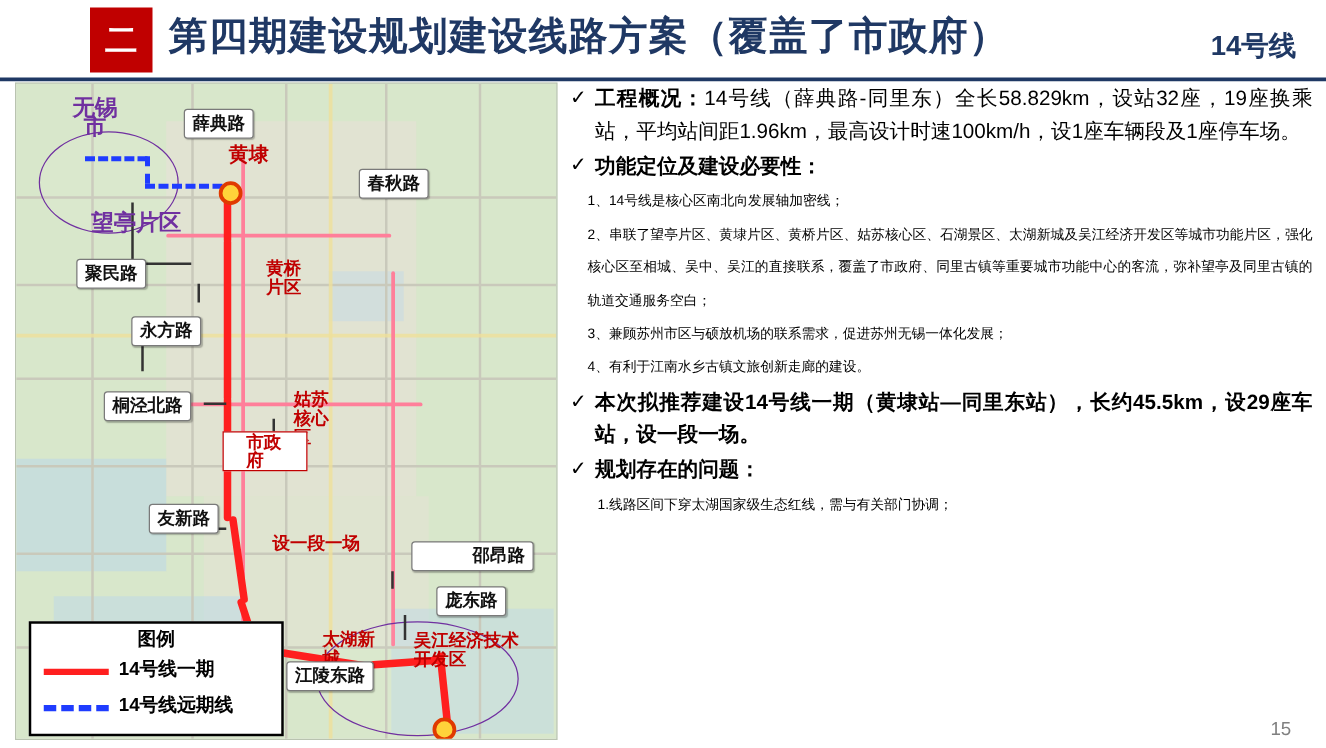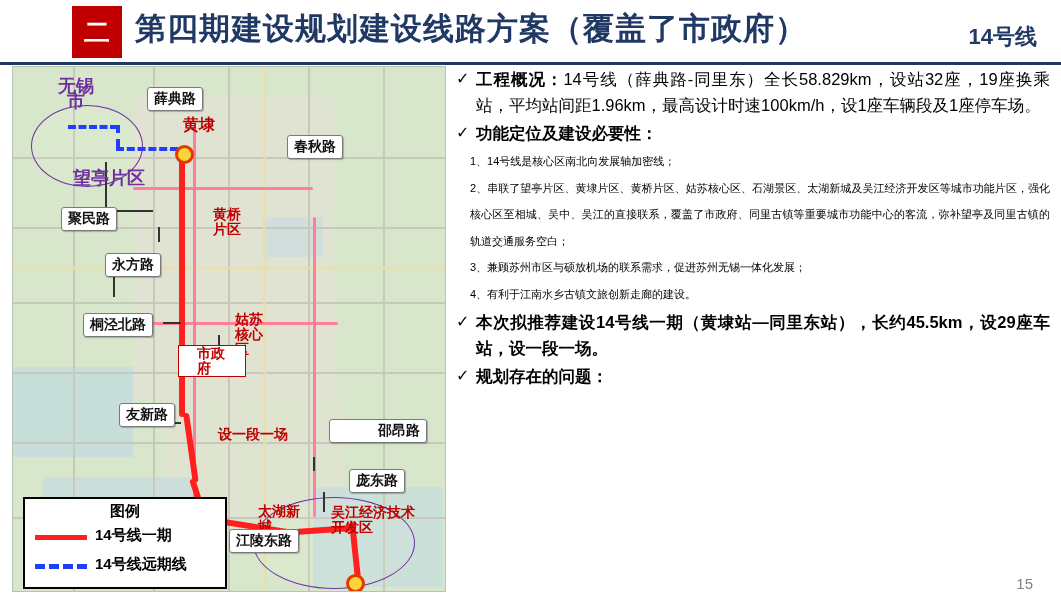--- a/index.html
+++ b/index.html
@@ -241,21 +241,21 @@
   <div class="map-red-text" style="left:318px;top:438px;width:86px;white-space:normal;">吴江经济技术开发区</div>
   <div class="map-red-text" style="left:340px;top:500px;font-size:16px;margin-top:48px;">同里东</div>
   <div class="map-red-text" style="left:165px;top:250px;width:30px;white-space:normal;background:#fff;border:1px solid #c00000;padding:0 18px;margin-top:28px;">市政府</div>
 
   <div class="map-label" style="left:134px;top:20px;">薛典路</div>
   <div class="map-label" style="left:274px;top:68px;">春秋路</div>
   <div class="map-label" style="left:48px;top:140px;">聚民路</div>
   <div class="map-label" style="left:92px;top:186px;">永方路</div>
   <div class="map-label" style="left:70px;top:246px;">桐泾北路</div>
   <div class="map-label" style="left:106px;top:336px;">友新路</div>
-  <div class="map-label" style="left:316px;top:352px;padding-left:48px;">邵昂路</div>
+  <div class="map-label" style="left:316px;top:366px;padding-left:48px;">邵昂路</div>
   <div class="map-label" style="left:336px;top:402px;">庞东路</div>
   <div class="map-label" style="left:216px;top:462px;">江陵东路</div>
 
   <div id="legend">
     <div id="legend-title">图例</div>
     <div id="legend-swatch-1"></div>
     <div id="legend-label-1">14号线一期</div>
     <div id="legend-swatch-2"></div>
     <div id="legend-label-2">14号线远期线</div>
   </div>
@@ -281,15 +281,16 @@
   <div class="bullet-row" style="margin-top:2px;">
     <div class="tick">✓</div>
     <div class="btext bold">本次拟推荐建设14号线一期（黄埭站—同里东站），长约45.5km，设29座车站，设一段一场。</div>
   </div>
 
   <div class="bullet-row" style="margin-top:2px;">
     <div class="tick">✓</div>
     <div class="btext bold">规划存在的问题：</div>
   </div>
 
+  <p class="para indent" style="padding-left:22px;">1.线路区间下穿太湖国家级生态红线，需与有关部门协调；</p>
 </div>
 
 <div id="page-number">15</div>
 
 </body></html>

